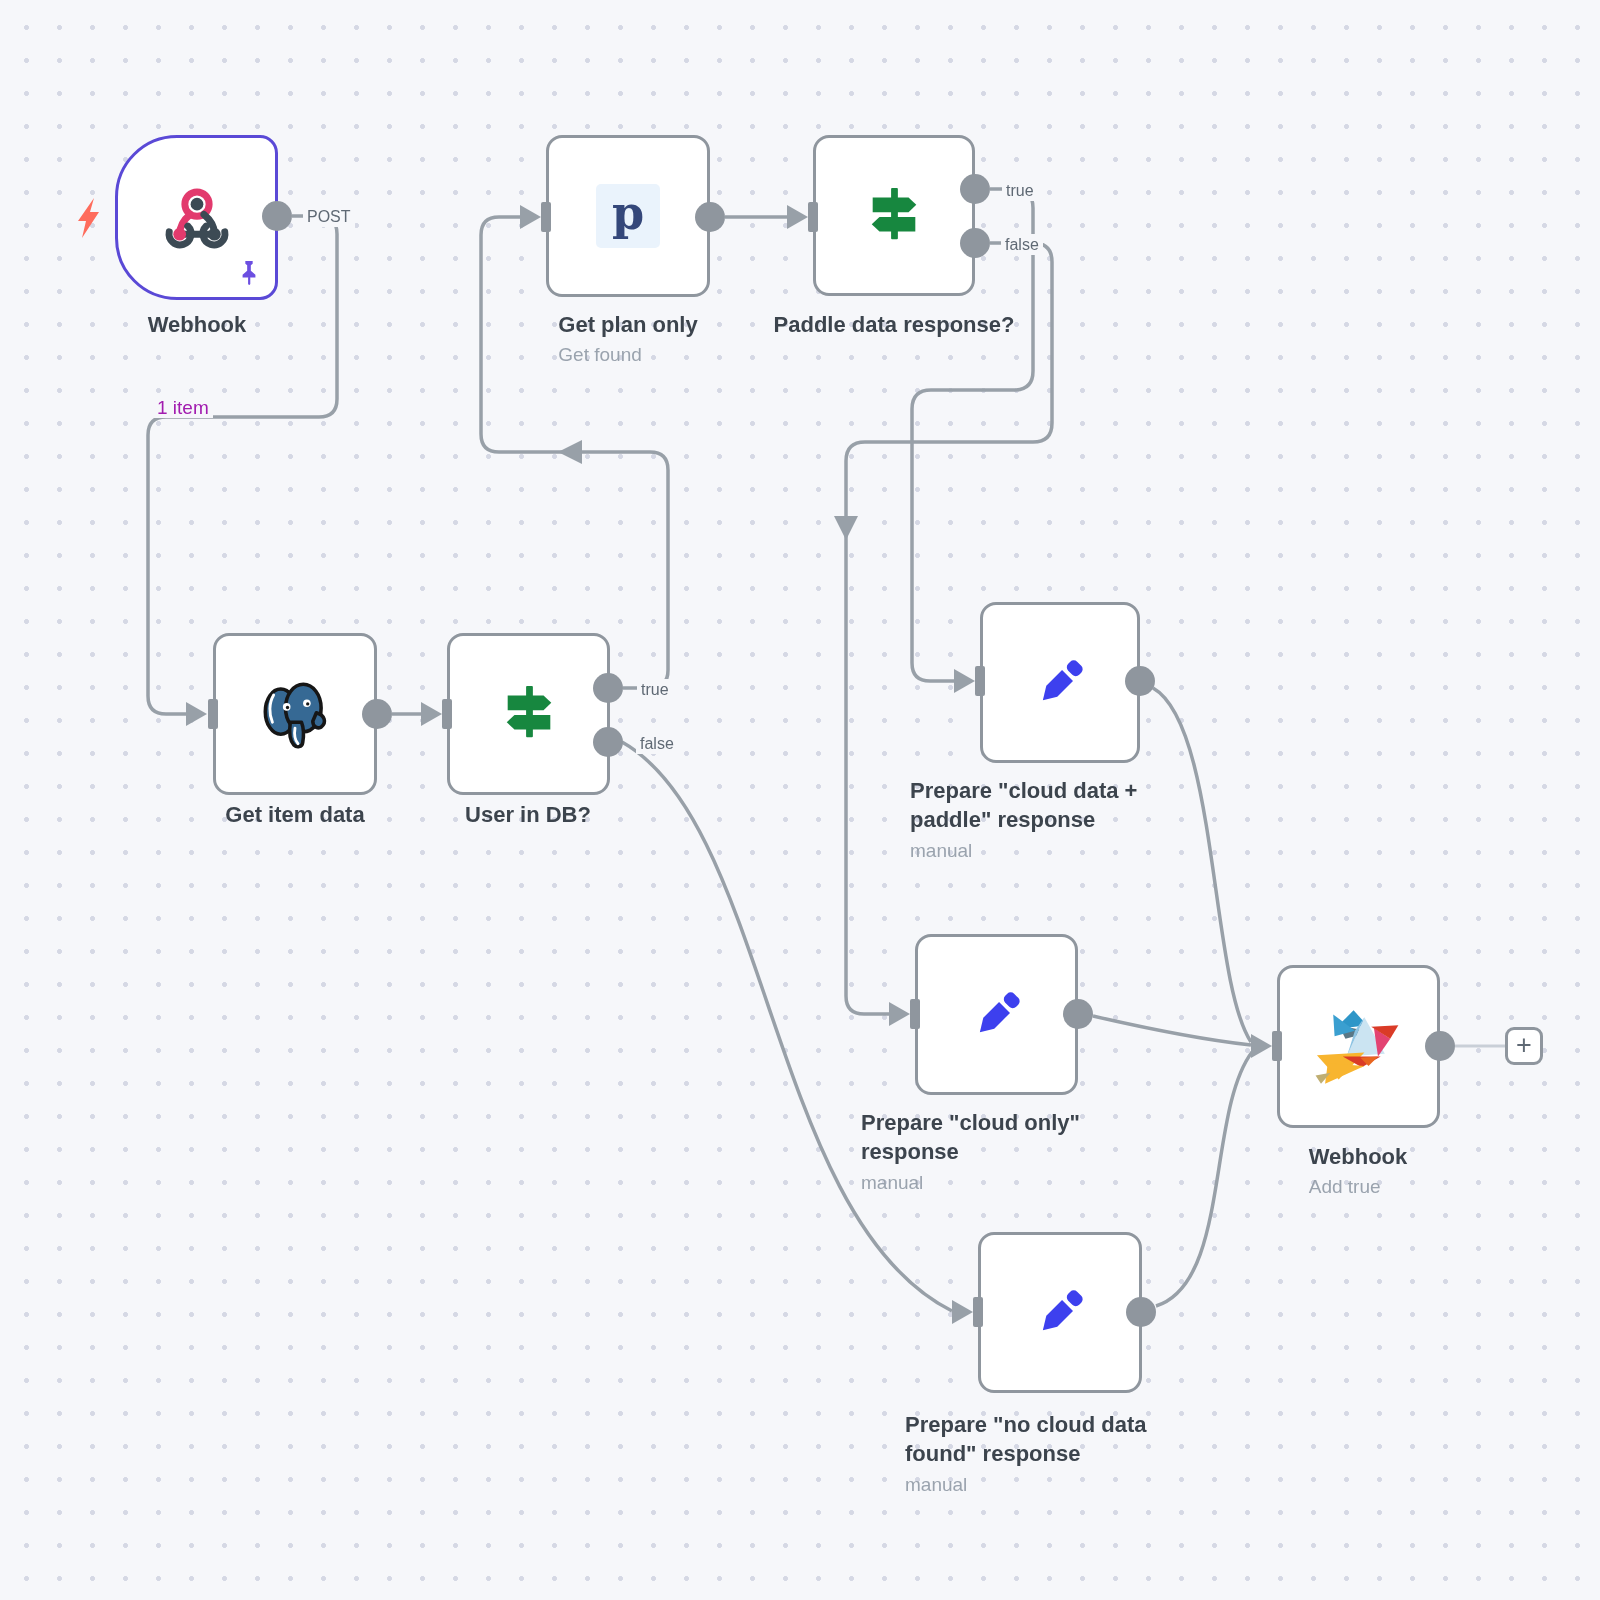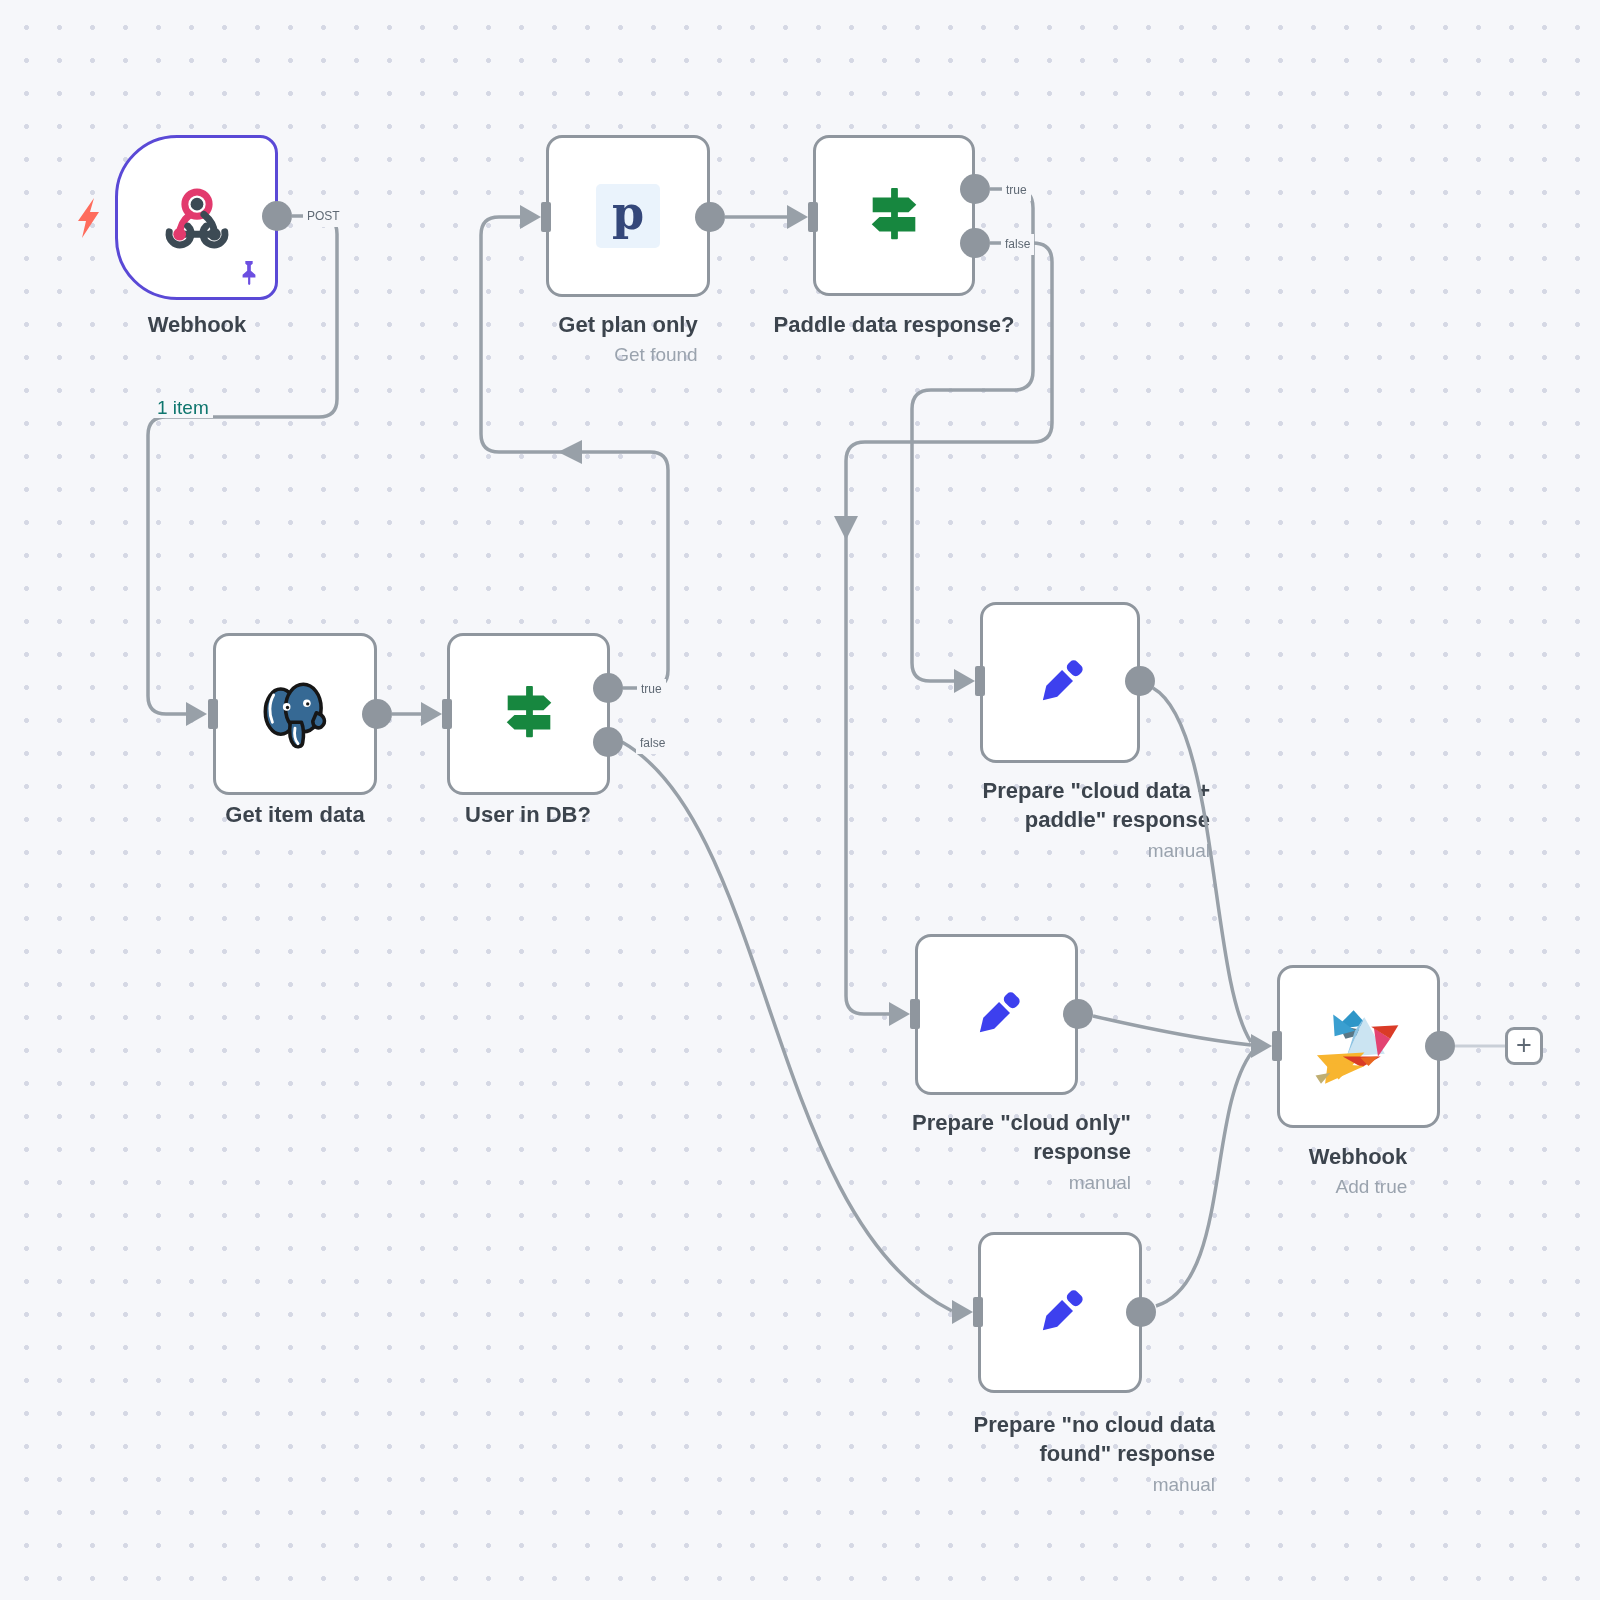--- a/index.html
+++ b/index.html
@@ -9,30 +9,30 @@
     background-image:radial-gradient(circle,#d5d8e4 2.2px,transparent 2.6px);
     background-size:33px 33px;background-position:10px 11px;
     font-family:"Liberation Sans","DejaVu Sans",sans-serif;
   }
   .node{
     position:absolute;background:#ffffff;border:3px solid #8f969e;border-radius:16px;
     box-sizing:border-box;display:flex;align-items:center;justify-content:center;z-index:1;
   }
   .node.trigger{border-color:#5a49d6;border-radius:62px 18px 18px 62px;}
   .node-label{
-    position:absolute;transform:translateX(-50%);text-align:right;z-index:1;
+    position:absolute;transform:translateX(-50%);text-align:left;z-index:1;
     color:#3c444d;font-size:22px;font-weight:600;line-height:1.34;white-space:nowrap;
   }
   .node-label.wrap{white-space:normal;}
   .node-sub{margin-top:3px;color:#9aa3ae;font-size:19px;font-weight:400;}
   .port-label{
-    position:absolute;z-index:3;font-size:12px;color:#5f6974;line-height:19px;
+    position:absolute;z-index:3;font-size:16px;color:#5f6974;line-height:19px;
     background:#f6f7fa;padding:1px 4px;white-space:nowrap;
   }
-  .items-label{font-size:19px;color:#0f766e;}
+  .items-label{font-size:19px;color:#a21caf;}
   .wires{position:absolute;left:0;top:0;z-index:2;pointer-events:none;}
   .wires [data-interactable="true"]{pointer-events:auto;}
   .paddle-bg{
     width:64px;height:64px;border-radius:5px;background:#eaf3fc;
     display:flex;align-items:center;justify-content:center;
     font-family:"DejaVu Serif","Liberation Serif",serif;font-weight:700;
     font-size:46px;color:#34477a;line-height:1;padding-bottom:6px;box-sizing:border-box;
   }
   .bolt{position:absolute;left:-41px;top:60px;width:26px;height:40px;}
   .pin{position:absolute;right:15px;bottom:11px;width:22px;height:26px;}

